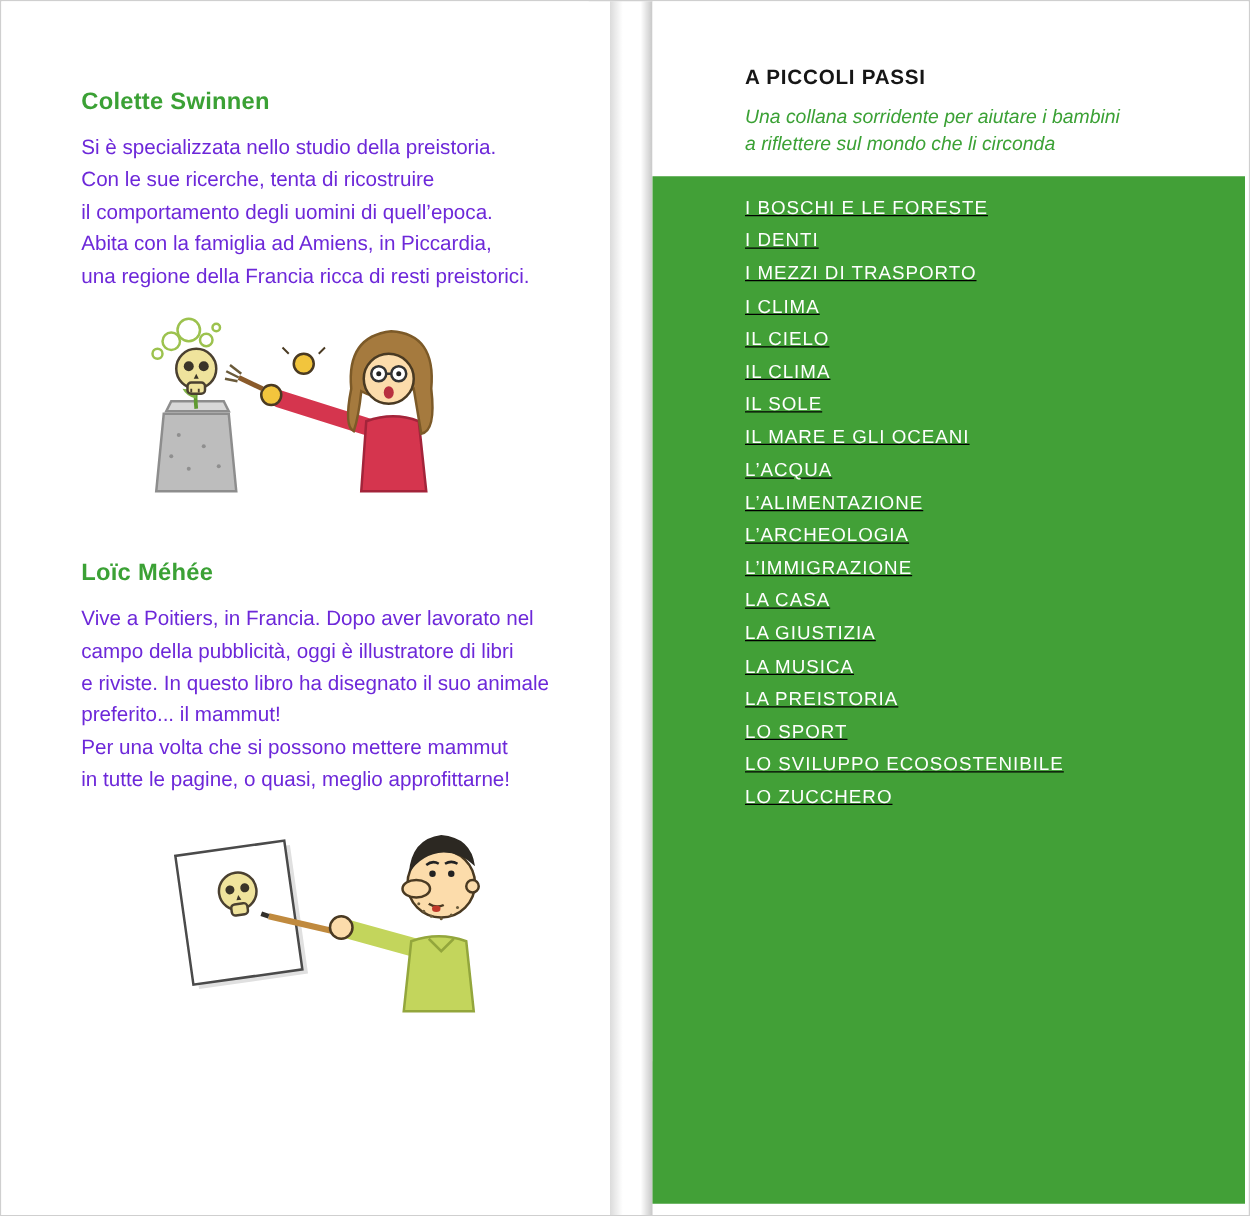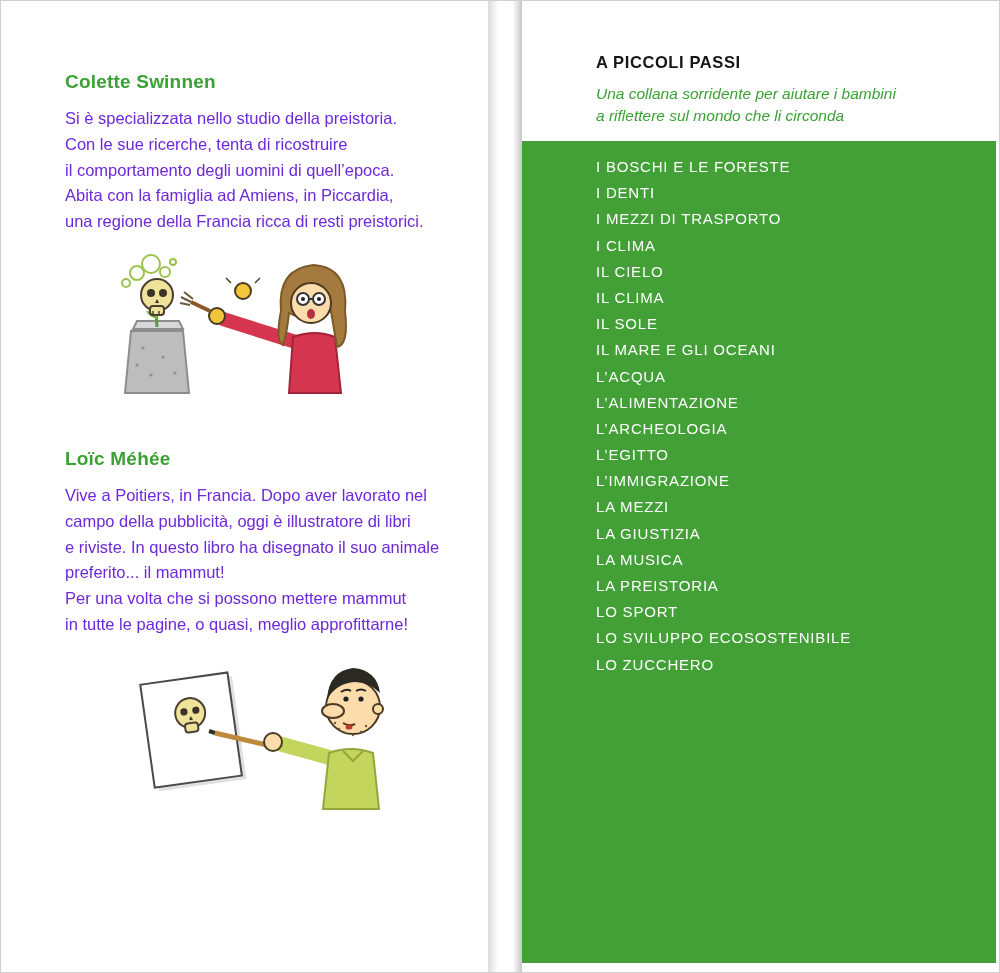--- a/index.html
+++ b/index.html
@@ -14,21 +14,21 @@
 
   
   .spine{position:absolute;left:487px;top:0;width:34px;height:971px;
     background:linear-gradient(to right, rgba(0,0,0,.14) 0%, rgba(0,0,0,0) 30%, rgba(0,0,0,0) 72%, rgba(0,0,0,.22) 100%);}
 
   
   .page-right{position:absolute;left:521px;top:0;width:477px;height:848px;background:#ffffff;}
   .series-title{position:absolute;left:74px;top:52px;font-size:16.5px;font-weight:bold;color:#161616;letter-spacing:.6px;}
   .series-subtitle{position:absolute;left:74px;top:82px;font-size:15.5px;font-style:italic;line-height:22px;color:#3ba135;white-space:pre-line;}
   .green-block{position:absolute;left:0;top:140px;width:474px;height:822px;background:#42a037;}
-  .series-list{position:absolute;left:74px;top:13px;}
+  .series-list{position:absolute;left:74px;top:13px;text-decoration:underline;}
   .series-item{height:26.2px;line-height:26.2px;font-size:15px;letter-spacing:.8px;color:#ffffff;white-space:nowrap;}
 </style>
 </head>
 <body>
 
 <div id="canvas">
 
   <div class="page-left">
 
     <div class="author-name" style="top:70px">Colette Swinnen</div>
@@ -174,23 +174,22 @@
         <div class="series-item">I DENTI</div>
         <div class="series-item">I MEZZI DI TRASPORTO</div>
         <div class="series-item">I CLIMA</div>
         <div class="series-item">IL CIELO</div>
         <div class="series-item">IL CLIMA</div>
         <div class="series-item">IL SOLE</div>
         <div class="series-item">IL MARE E GLI OCEANI</div>
         <div class="series-item">L’ACQUA</div>
         <div class="series-item">L’ALIMENTAZIONE</div>
         <div class="series-item">L’ARCHEOLOGIA</div>
-        <div class="series-item">L’EGITTO</div>
         <div class="series-item">L’IMMIGRAZIONE</div>
-        <div class="series-item">LA MEZZI</div>
+        <div class="series-item">LA CASA</div>
         <div class="series-item">LA GIUSTIZIA</div>
         <div class="series-item">LA MUSICA</div>
         <div class="series-item">LA PREISTORIA</div>
         <div class="series-item">LO SPORT</div>
         <div class="series-item">LO SVILUPPO ECOSOSTENIBILE</div>
         <div class="series-item">LO ZUCCHERO</div>
       </div>
     </div>
   </div>
 

